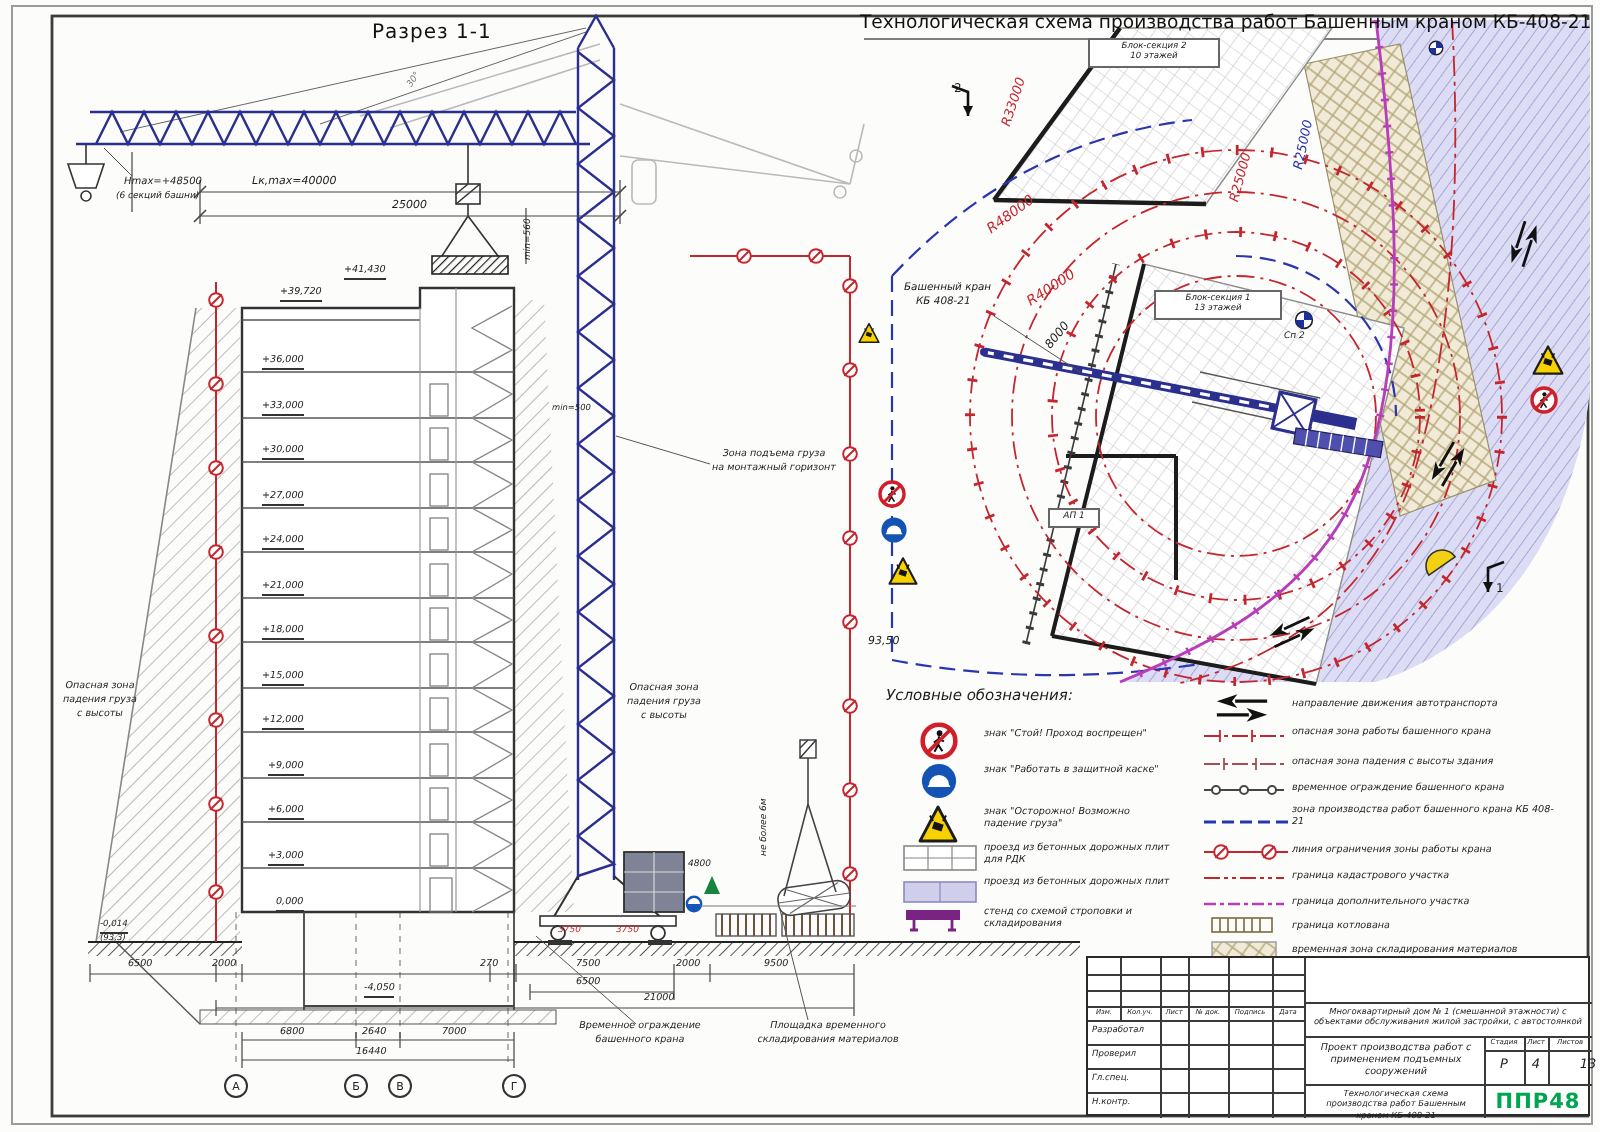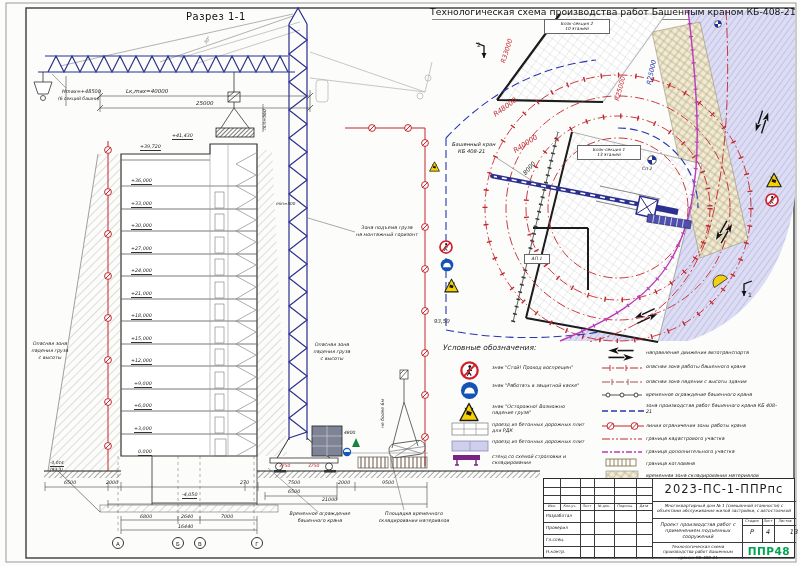--- a/index.html
+++ b/index.html
@@ -507,21 +507,20 @@
   <div class="st stc" style="left:36px;top:25px;width:14px;font-size:3.4px;">Лист</div>
   <div class="st stc" style="left:50px;top:25px;width:20px;font-size:3.4px;">№ док.</div>
   <div class="st stc" style="left:70px;top:25px;width:22px;font-size:3.4px;">Подпись</div>
   <div class="st stc" style="left:92px;top:25px;width:16px;font-size:3.4px;">Дата</div>
 
   <div class="st" style="left:2px;top:34px;font-size:4.3px;">Разработал</div>
   <div class="st" style="left:2px;top:46px;font-size:4.3px;">Проверил</div>
   <div class="st" style="left:2px;top:58px;font-size:4.3px;">Гл.спец.</div>
   <div class="st" style="left:2px;top:70px;font-size:4.3px;">Н.контр.</div>
 
-  <div class="st stc" style="left:108px;top:4px;width:144px;font-size:11.5px;letter-spacing:1px;font-style:normal;">2023-ПС-1-ППРпс</div>
   <div class="st stc" style="left:110px;top:24px;width:140px;font-size:4.2px;line-height:1.3;">Многоквартирный дом № 1 (смешанной этажности) с объектами обслуживания жилой застройки, с автостоянкой</div>
   <div class="st stc" style="left:112px;top:43px;width:84px;font-size:4.8px;">Проект производства работ с применением подъемных сооружений</div>
   <div class="st stc" style="left:198px;top:40px;width:20px;font-size:3.5px;">Стадия</div>
   <div class="st stc" style="left:218px;top:40px;width:12px;font-size:3.5px;">Лист</div>
   <div class="st stc" style="left:230px;top:40px;width:22px;font-size:3.5px;">Листов</div>
   <div class="st stc" style="left:198px;top:50px;width:20px;font-size:6.5px;">Р</div>
   <div class="st stc" style="left:218px;top:50px;width:12px;font-size:6.5px;">4</div>
   <div class="st stc" style="left:240px;top:50px;width:20px;font-size:6.5px;">13</div>
   <div class="st stc" style="left:112px;top:65px;width:84px;font-size:4.2px;line-height:1.25;">Технологическая схема производства работ Башенным краном КБ-408-21</div>
   <div class="st stc" style="left:198px;top:66px;width:54px;font-size:10.5px;font-weight:bold;font-style:normal;color:#00a54f;letter-spacing:0.5px;">ППР48</div>

